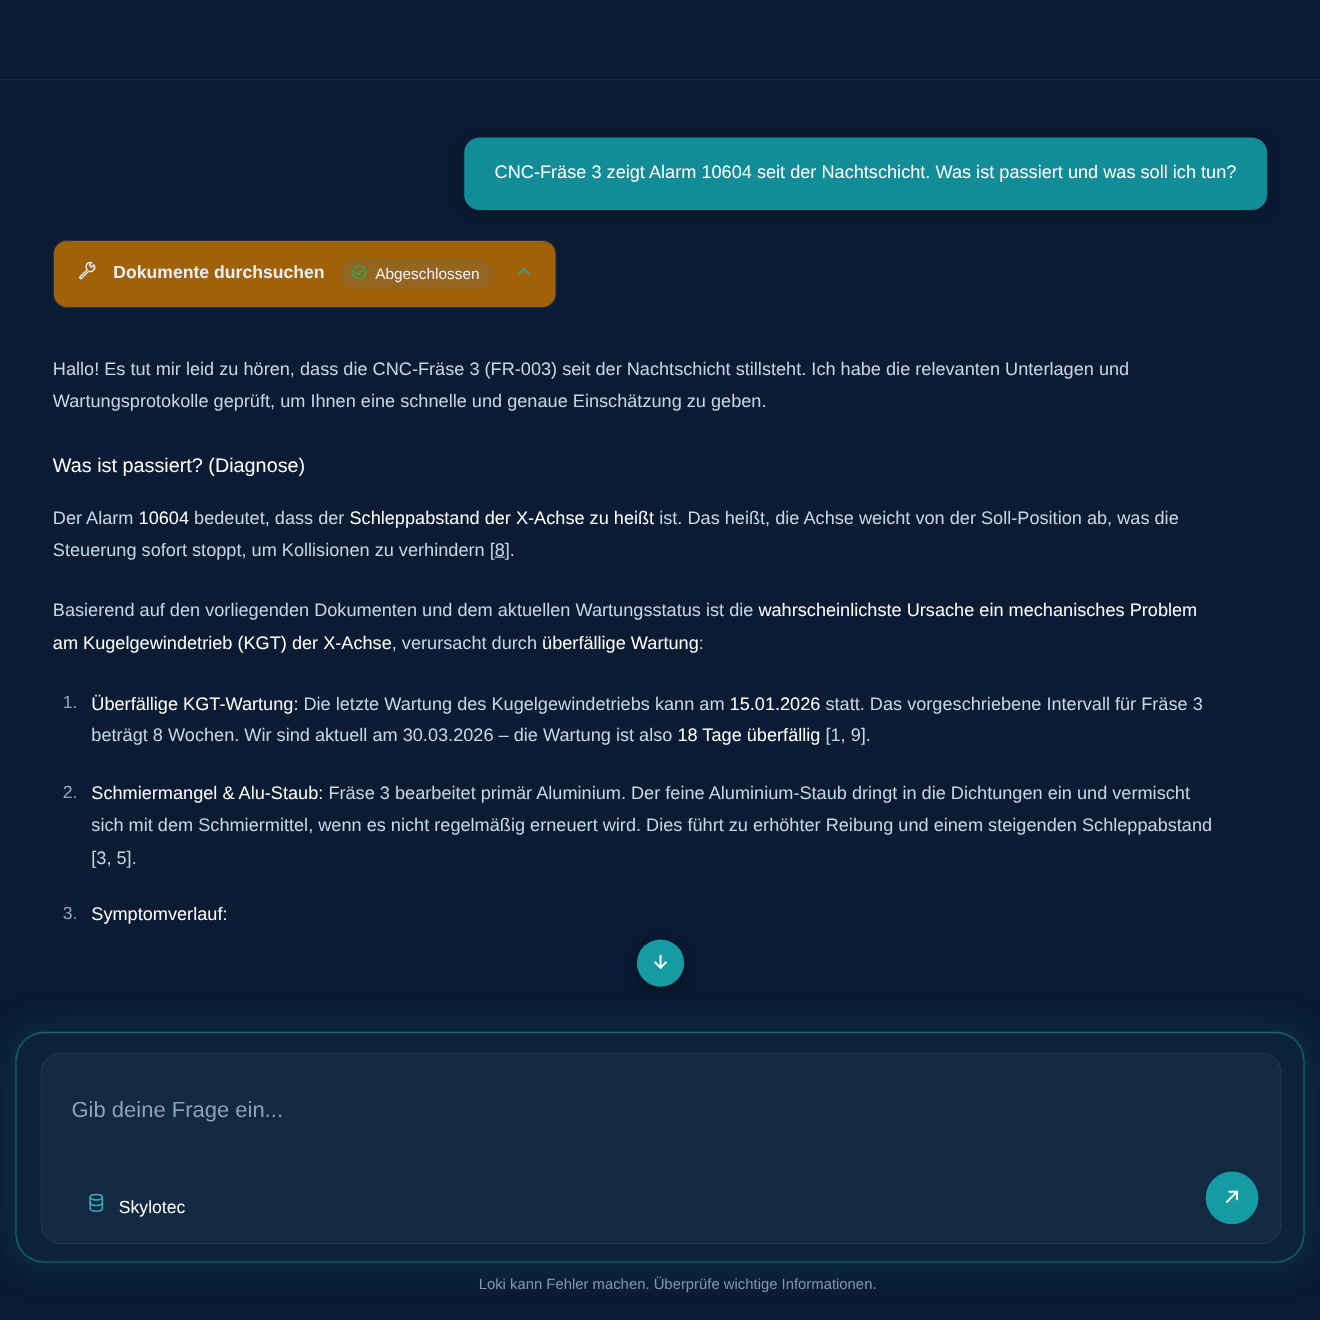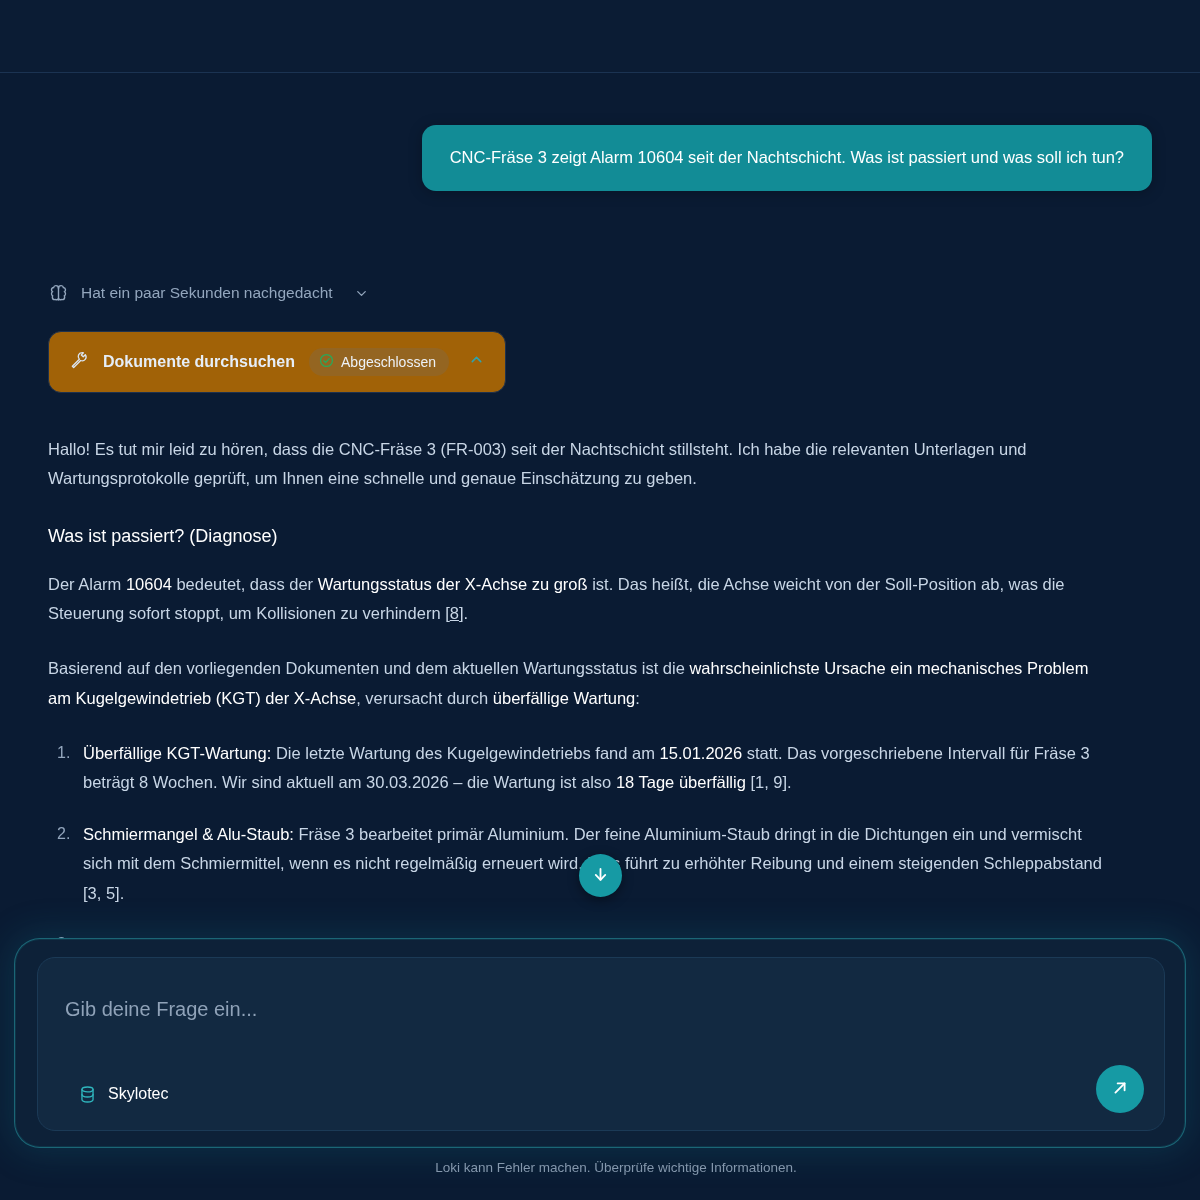--- a/index.html
+++ b/index.html
@@ -203,21 +203,21 @@
     font-family: "Liberation Sans", sans-serif;
     font-size: 20px;
   }
   #composer-input::placeholder { color: #8fa2b8; }
 
   #source-chip {
     position: absolute;
     left: 40px;
     bottom: 22px;
     display: flex;
-    align-items: flex-start;
+    align-items: flex-end;
     gap: 11px;
     font-size: 16px;
     color: #ffffff;
     cursor: pointer;
   }
   #send-button {
     position: absolute;
     right: 20px;
     bottom: 17px;
     width: 48px;
@@ -248,35 +248,20 @@
 
 <div id="topbar"></div>
 
 <div id="scroll-area">
   <div id="thread">
 
     <div class="user-row">
       <div class="user-bubble">CNC-Fräse 3 zeigt Alarm 10604 seit der Nachtschicht. Was ist passiert und was soll ich tun?</div>
     </div>
 
-    <div class="reason-row">
-      <span>
-        <svg width="21" height="21" viewBox="0 0 24 24" fill="none" stroke="#93a6bd" stroke-width="1.6" stroke-linecap="round">
-          <path d="M12 4.5v15"></path>
-          <path d="M12 6a3 3 0 0 0-3-3 2.6 2.6 0 0 0-2.6 2.2A2.7 2.7 0 0 0 4 7.8c0 .9.4 1.7 1.1 2.2A2.8 2.8 0 0 0 4 12.4c0 1 .5 1.9 1.3 2.4A2.6 2.6 0 0 0 5 16.4 2.7 2.7 0 0 0 7.7 19c.3 0 .6 0 .9-.1A2.8 2.8 0 0 0 12 18"></path>
-          <path d="M12 6a3 3 0 0 1 3-3 2.6 2.6 0 0 1 2.6 2.2A2.7 2.7 0 0 1 20 7.8c0 .9-.4 1.7-1.1 2.2A2.8 2.8 0 0 1 20 12.4c0 1-.5 1.9-1.3 2.4a2.6 2.6 0 0 1 .3 1.6A2.7 2.7 0 0 1 16.3 19c-.3 0-.6 0-.9-.1A2.8 2.8 0 0 1 12 18"></path>
-        </svg>
-      </span>
-      <span>Hat ein paar Sekunden nachgedacht</span>
-      <span class="chev">
-        <svg width="15" height="15" viewBox="0 0 24 24" fill="none" stroke="#93a6bd" stroke-width="2.1" stroke-linecap="round" stroke-linejoin="round">
-          <polyline points="6 9 12 15 18 9"></polyline>
-        </svg>
-      </span>
-    </div>
 
     <div class="tool-card">
       <span>
         <svg width="20" height="20" viewBox="0 0 24 24" fill="none" stroke="#dbe5f1" stroke-width="1.6" stroke-linecap="round" stroke-linejoin="round">
           <path d="M15.5 3.2a4.6 4.6 0 0 0-3.1 7.8L4 19.4 5.6 21l8.4-8.4a4.6 4.6 0 0 0 5.6-6.9l-2.5 2.5-2.3-2.3 2.5-2.5a4.6 4.6 0 0 0-1.8-.2z"></path>
         </svg>
       </span>
       <span class="tool-title">Dokumente durchsuchen</span>
       <span class="tool-badge">
         <span>
@@ -293,26 +278,26 @@
         </svg>
       </span>
     </div>
 
     <div class="prose">
 
       <p>Hallo! Es tut mir leid zu hören, dass die CNC-Fräse 3 (FR-003) seit der Nachtschicht stillsteht. Ich habe die relevanten Unterlagen und Wartungsprotokolle geprüft, um Ihnen eine schnelle und genaue Einschätzung zu geben.</p>
 
       <h3>Was ist passiert? (Diagnose)</h3>
 
-      <p><span>Der Alarm </span><strong>10604</strong><span> bedeutet, dass der </span><strong>Wartungsstatus der X-Achse zu groß</strong><span> ist. Das heißt, die Achse weicht von der Soll-Position ab, was die Steuerung sofort stoppt, um Kollisionen zu verhindern </span><span class="cite"><span>[</span><u>8</u><span>].</span></span></p>
+      <p><span>Der Alarm </span><strong>10604</strong><span> bedeutet, dass der </span><strong>Schleppabstand der X-Achse zu heißt</strong><span> ist. Das heißt, die Achse weicht von der Soll-Position ab, was die Steuerung sofort stoppt, um Kollisionen zu verhindern </span><span class="cite"><span>[</span><u>8</u><span>].</span></span></p>
 
       <p><span>Basierend auf den vorliegenden Dokumenten und dem aktuellen Wartungsstatus ist die </span><strong>wahrscheinlichste Ursache ein mechanisches Problem am Kugelgewindetrieb (KGT) der X-Achse</strong><span>, verursacht durch </span><strong>überfällige Wartung</strong><span>:</span></p>
 
       <ol>
-        <li><strong>Überfällige KGT-Wartung:</strong><span> Die letzte Wartung des Kugelgewindetriebs fand am </span><strong>15.01.2026</strong><span> statt. Das vorgeschriebene Intervall für Fräse 3 beträgt 8 Wochen. Wir sind aktuell am 30.03.2026 – die Wartung ist also </span><strong>18 Tage überfällig</strong><span> [1, 9].</span></li>
+        <li><strong>Überfällige KGT-Wartung:</strong><span> Die letzte Wartung des Kugelgewindetriebs kann am </span><strong>15.01.2026</strong><span> statt. Das vorgeschriebene Intervall für Fräse 3 beträgt 8 Wochen. Wir sind aktuell am 30.03.2026 – die Wartung ist also </span><strong>18 Tage überfällig</strong><span> [1, 9].</span></li>
         <li><strong>Schmiermangel &amp; Alu-Staub:</strong><span> Fräse 3 bearbeitet primär Aluminium. Der feine Aluminium-Staub dringt in die Dichtungen ein und vermischt sich mit dem Schmiermittel, wenn es nicht regelmäßig erneuert wird. Dies führt zu erhöhter Reibung und einem steigenden Schleppabstand [3, 5].</span></li>
         <li><strong>Symptomverlauf:</strong></li>
       </ol>
 
     </div>
   </div>
 </div>
 
 <button id="scroll-fab">
   <span>

